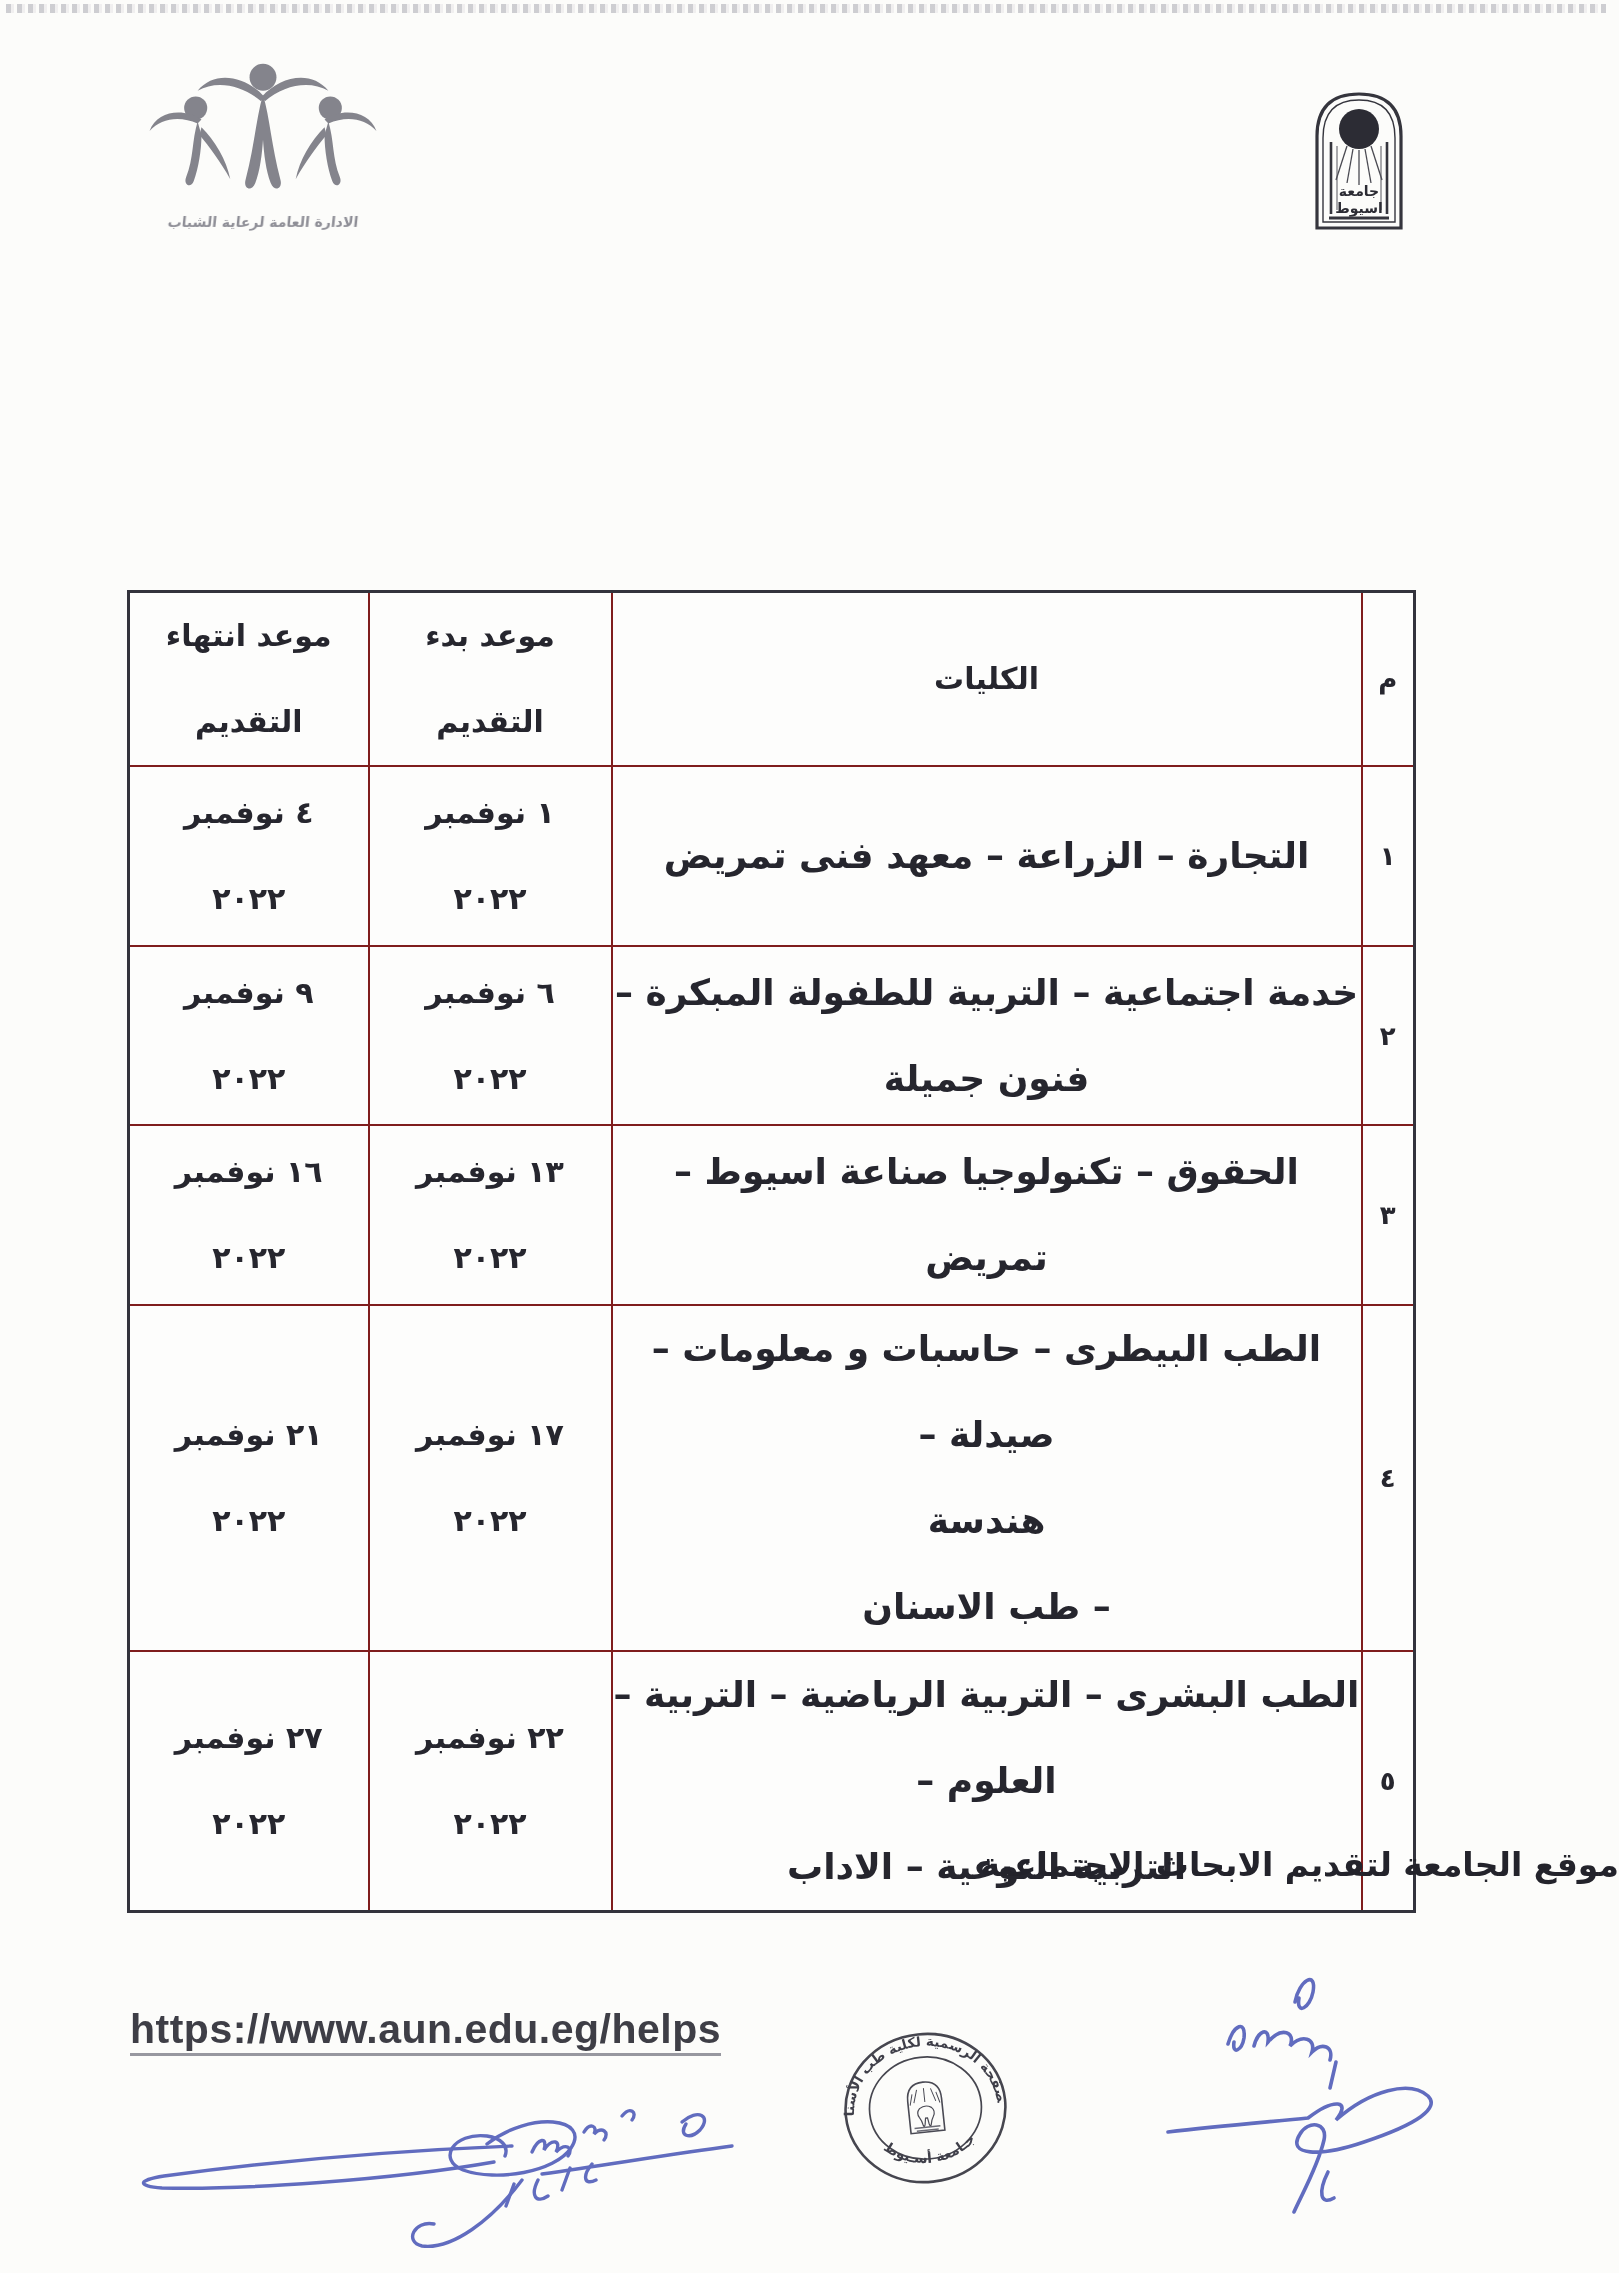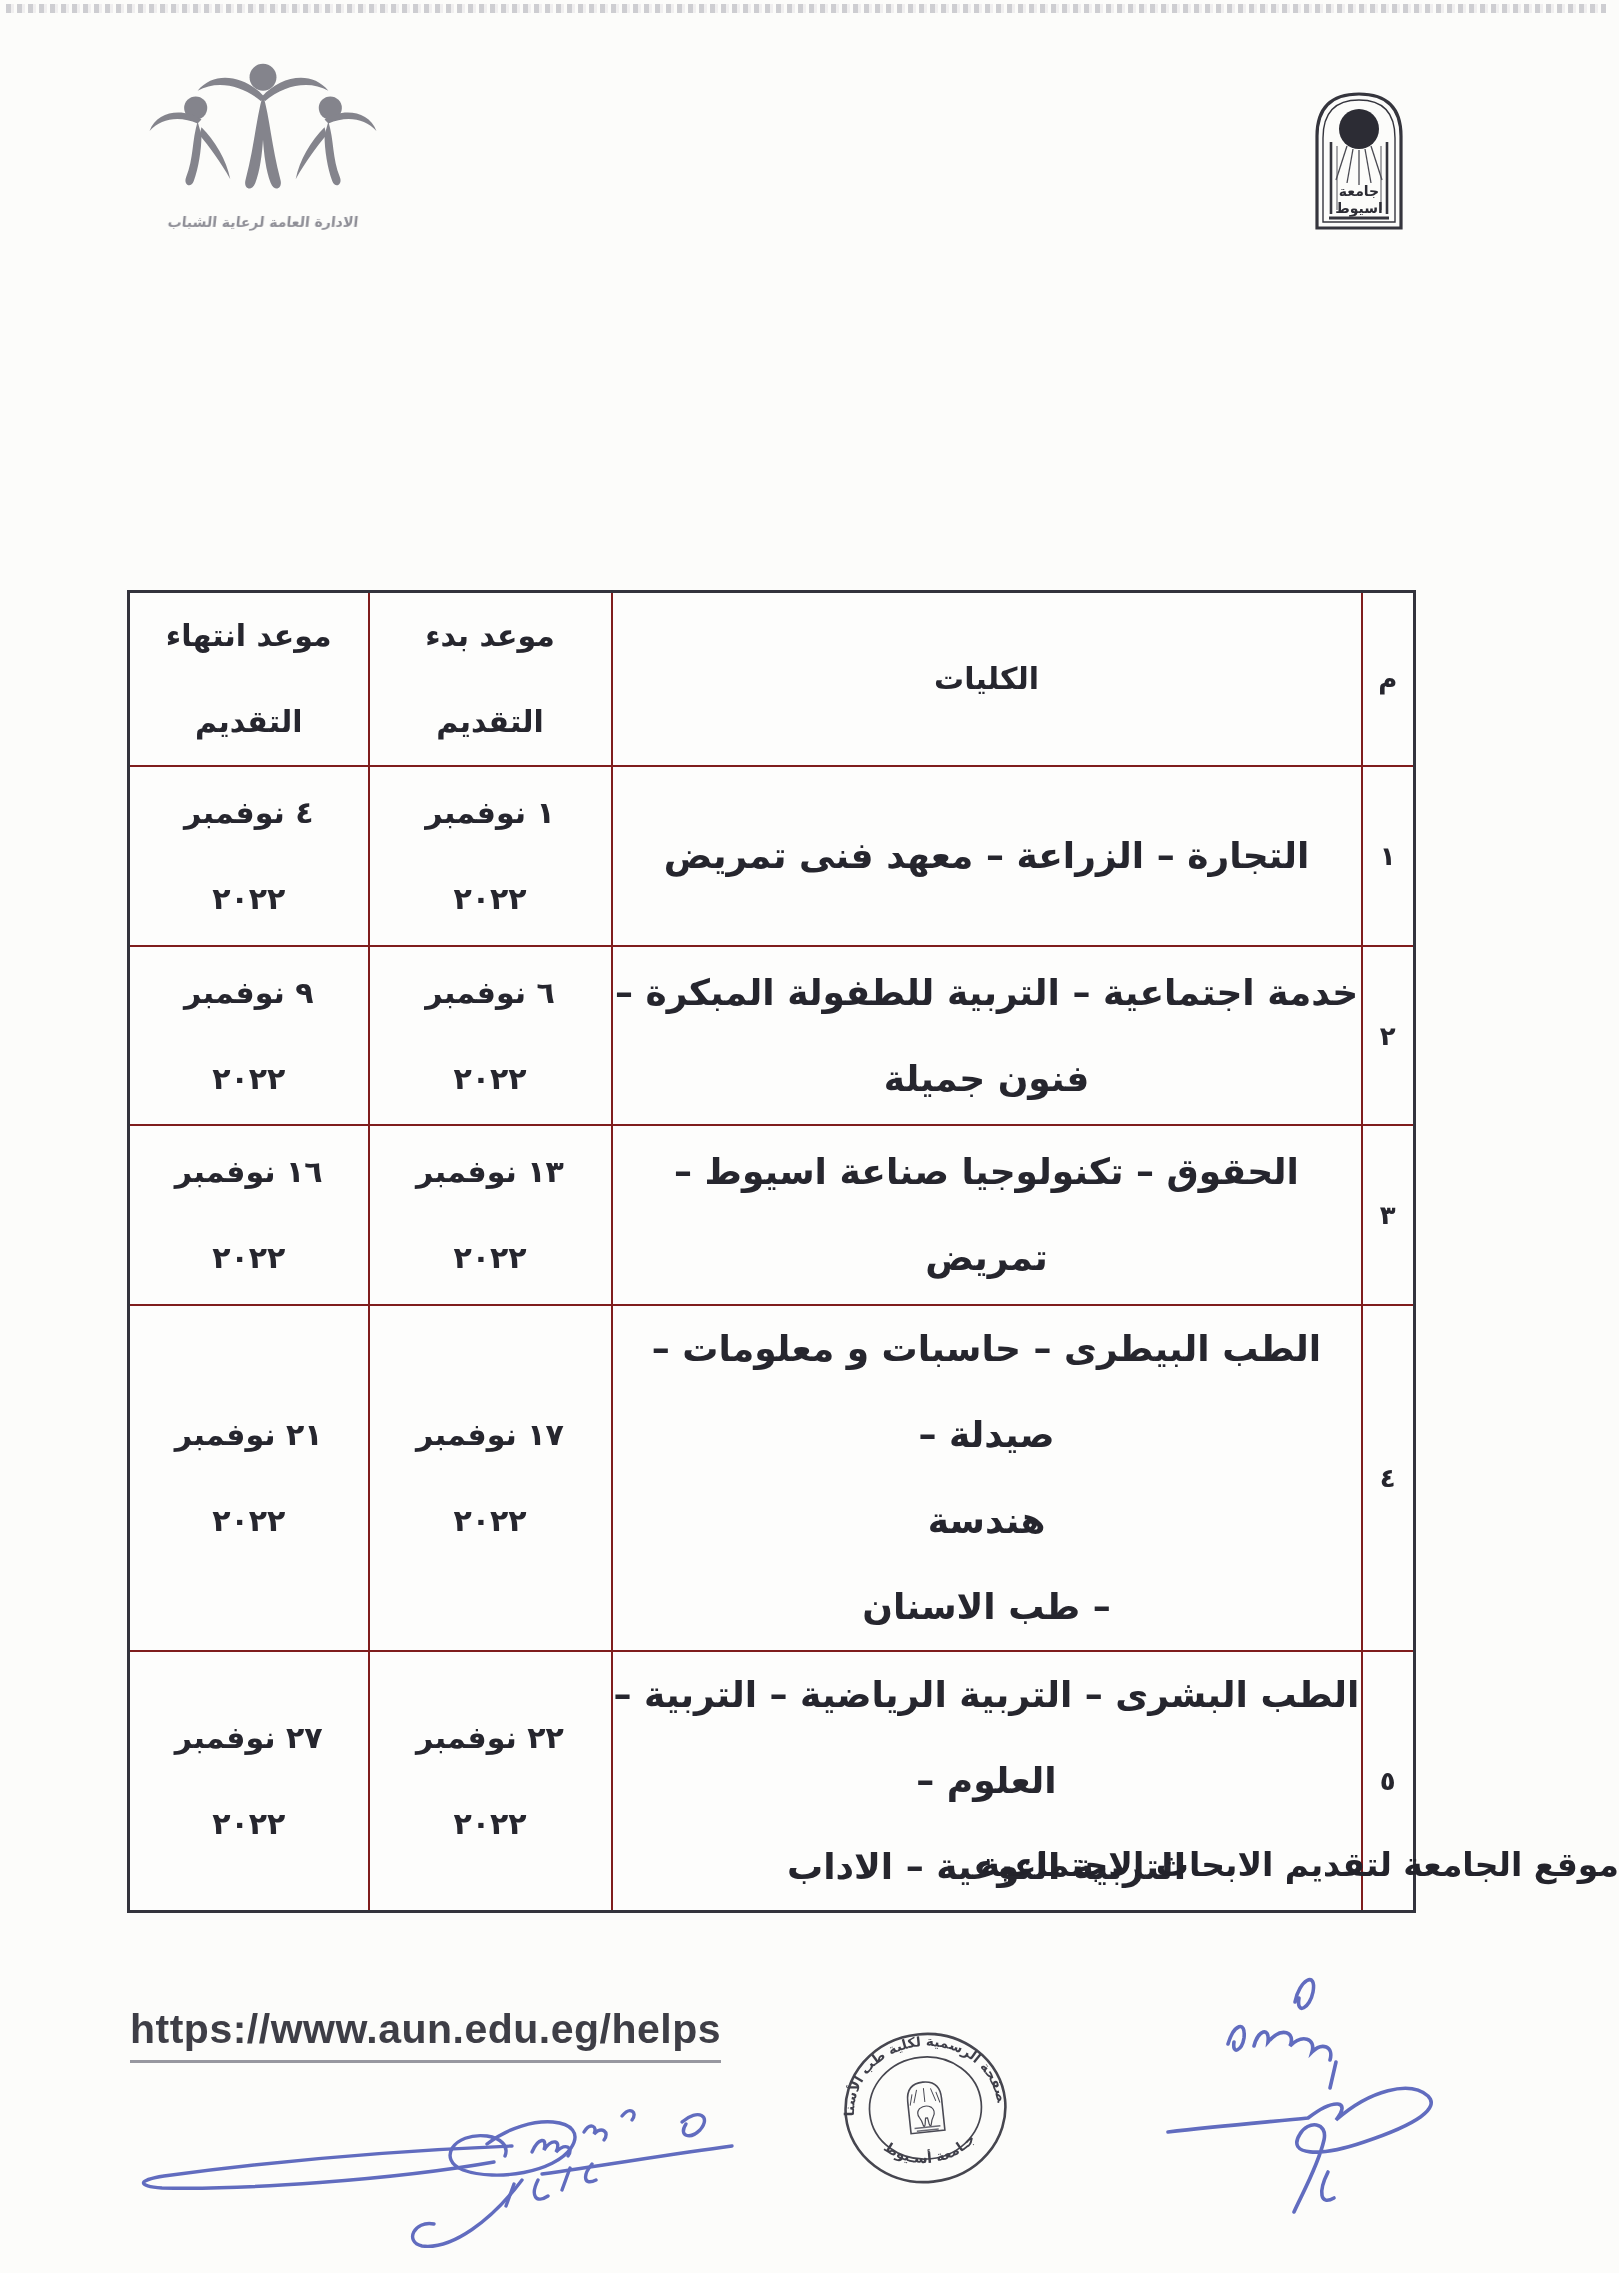--- a/index.html
+++ b/index.html
@@ -51,21 +51,20 @@
     position:absolute;top:1845px;left:0;width:100%;
     text-align:right;direction:rtl;
     font-weight:bold;font-size:33px;color:#23232b;
   }
   .url{
     position:absolute;left:130px;top:2006px;
     font-family:"Liberation Sans",sans-serif;
     font-weight:bold;font-size:41px;color:#3e3e46;
     letter-spacing:.5px;
     border-bottom:3px solid #97979f;
-    padding-bottom:7px;
   }
   .stamp{position:absolute;left:836px;top:2026px;transform:rotate(-6deg);}
   .sig-right{position:absolute;left:1090px;top:1940px;}
   .sig-left{position:absolute;left:92px;top:2088px;}
 </style>
 </head>
 <body>
 
 <div id="page">
 

